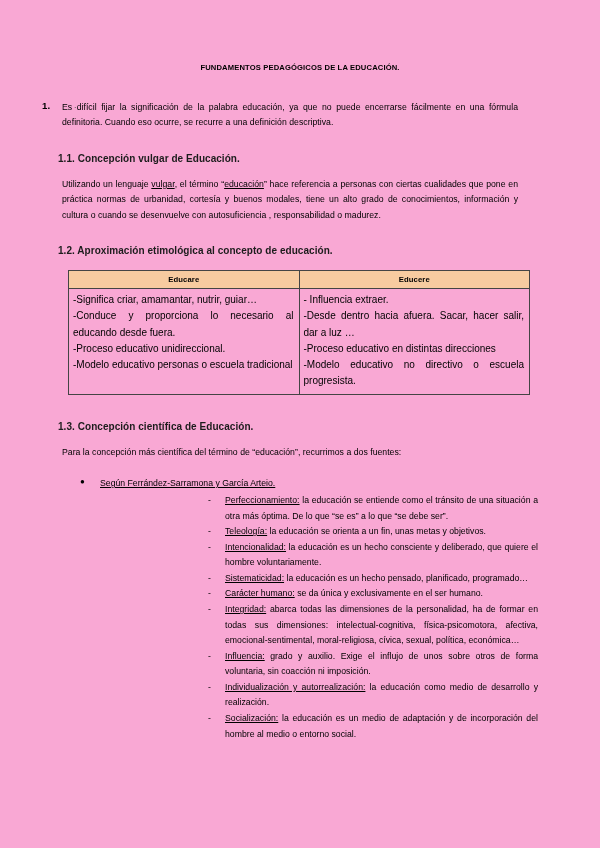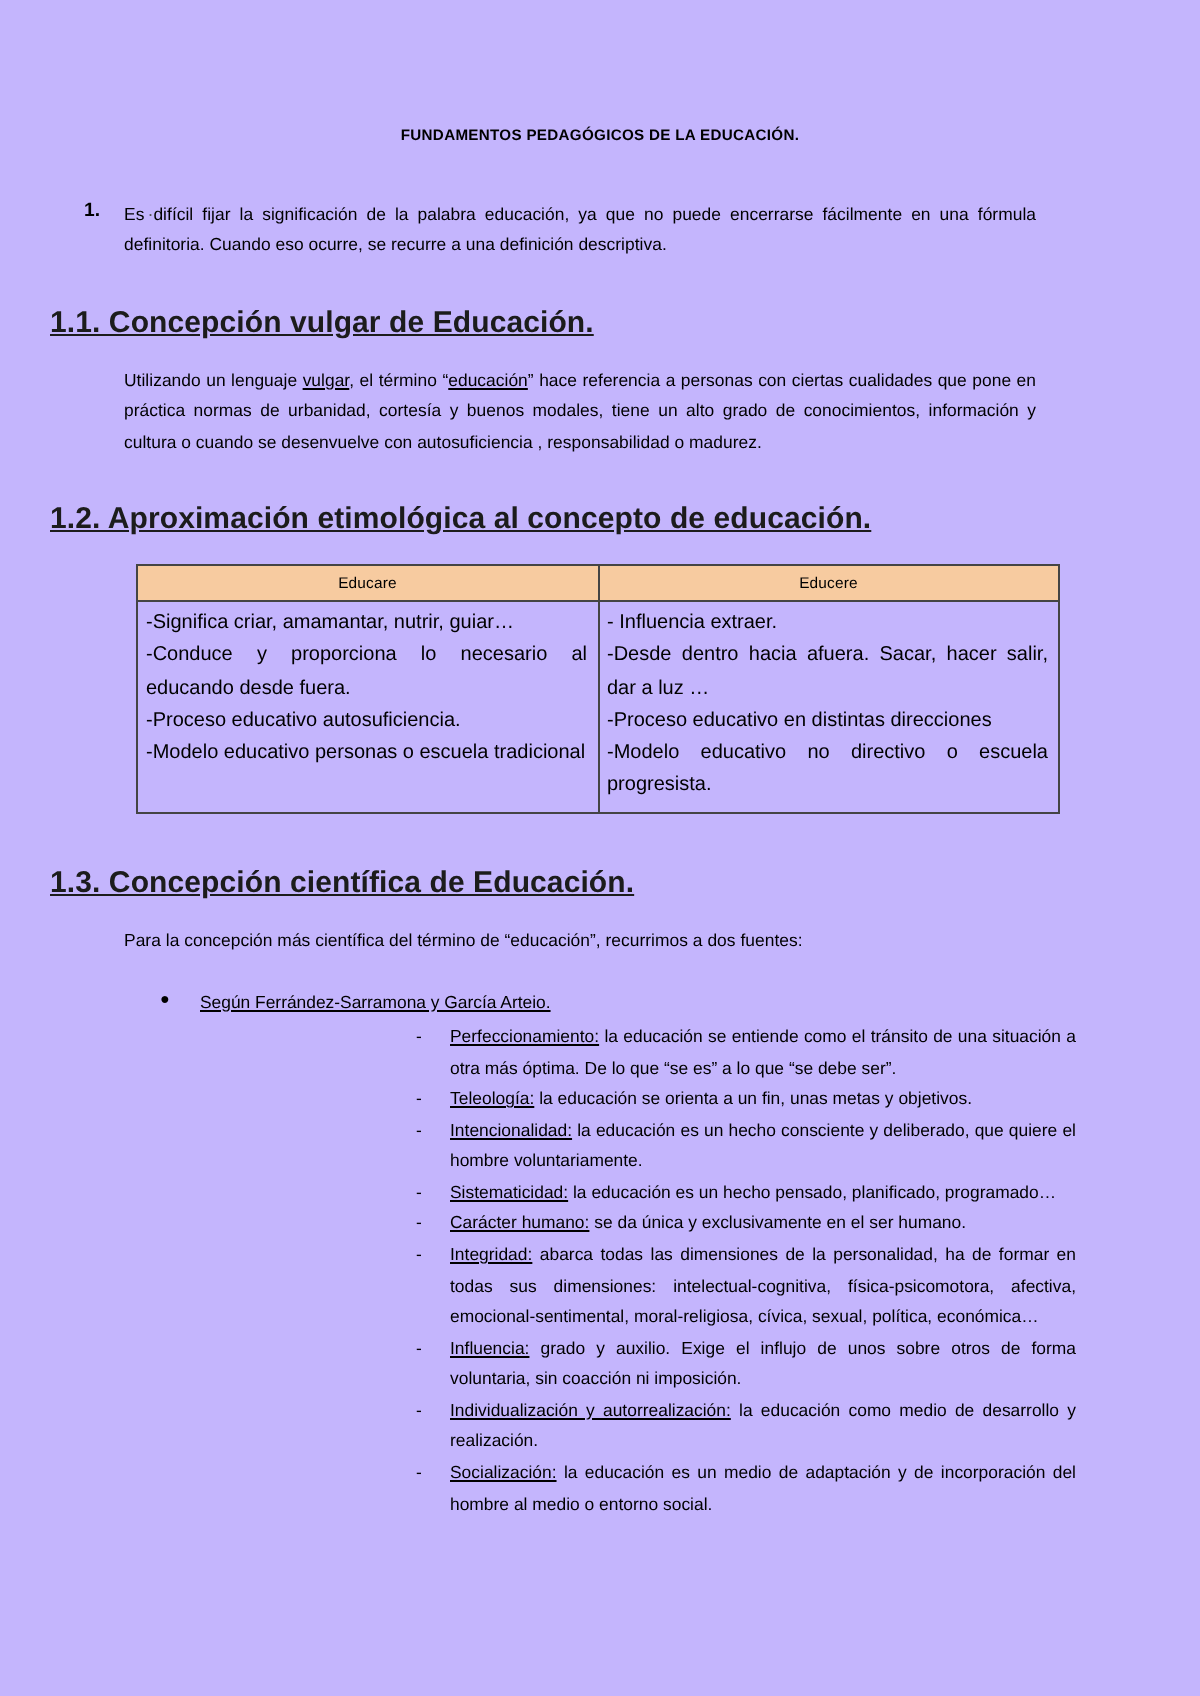--- a/index.html
+++ b/index.html
@@ -12,21 +12,21 @@
     height: 848px;
     font-family: "Liberation Sans", sans-serif;
     color: #000000;
     position: relative;
     overflow: hidden;
   }
   .page {
     position: relative;
     width: 600px;
     height: 848px;
-    background: #c4b5fd;
+    background: #f9a8d4;
     box-sizing: border-box;
   }
 
   
   .doc-header {
     text-align: center;
     font-size: 7.6px;
     font-weight: bold;
     letter-spacing: 0.15px;
     line-height: 1.55;
@@ -66,46 +66,45 @@
     font-size: 8.7px;
     line-height: 1.78;
     text-align: justify;
     letter-spacing: 0.02px;
   }
   .para.narrow { padding-right: 70px; }
 
   
   .sub-heading {
     margin: 22px 0 0 0;
-    padding-left: 25px;
-    font-size: 15px;
+    padding-left: 58px;
+    font-size: 10px;
     font-weight: bold;
     color: #1c1c1c;
     letter-spacing: 0.05px;
-    text-decoration: underline;
   }
 
   u, .u { text-decoration: underline; }
 
   
   .tbl-wrap {
     margin: 14px 0 0 0;
     padding-left: 68px;
   }
   table.etim {
     border-collapse: collapse;
     width: 462px;
     table-layout: fixed;
     border: 1.2px solid #444444;
   }
   table.etim th {
     background: #f7cba0;
     border: 1px solid #444444;
     font-size: 7.7px;
-    font-weight: normal;
+    font-weight: bold;
     text-align: center;
     padding: 4px 2px 4px 2px;
     letter-spacing: 0.1px;
   }
   table.etim td {
     border: 1px solid #444444;
     vertical-align: top;
     font-size: 10px;
     line-height: 1.62;
     padding: 3px 5px 5px 4px;
@@ -183,21 +182,21 @@
         <tr>
           <th>Educare</th>
           <th>Educere</th>
         </tr>
       </thead>
       <tbody>
         <tr>
           <td>
             <span class="li">-Significa criar, amamantar, nutrir, guiar…</span>
             <span class="li">-Conduce y proporciona lo necesario al educando desde fuera.</span>
-            <span class="li">-Proceso educativo autosuficiencia.</span>
+            <span class="li">-Proceso educativo unidireccional.</span>
             <span class="li">-Modelo educativo personas o escuela tradicional</span>
           </td>
           <td>
             <span class="li">- Influencia extraer.</span>
             <span class="li">-Desde dentro hacia afuera. Sacar, hacer salir, dar a luz …</span>
             <span class="li">-Proceso educativo en distintas direcciones</span>
             <span class="li">-Modelo educativo no directivo o escuela progresista.</span>
           </td>
         </tr>
       </tbody>

